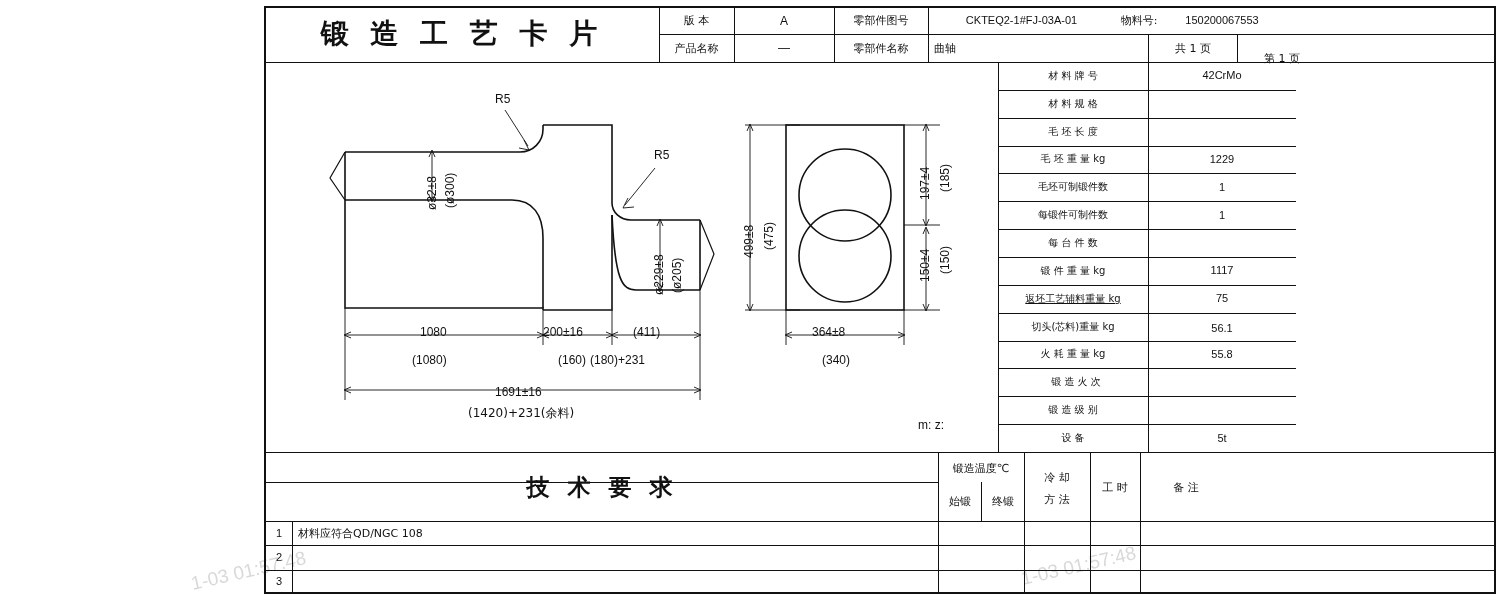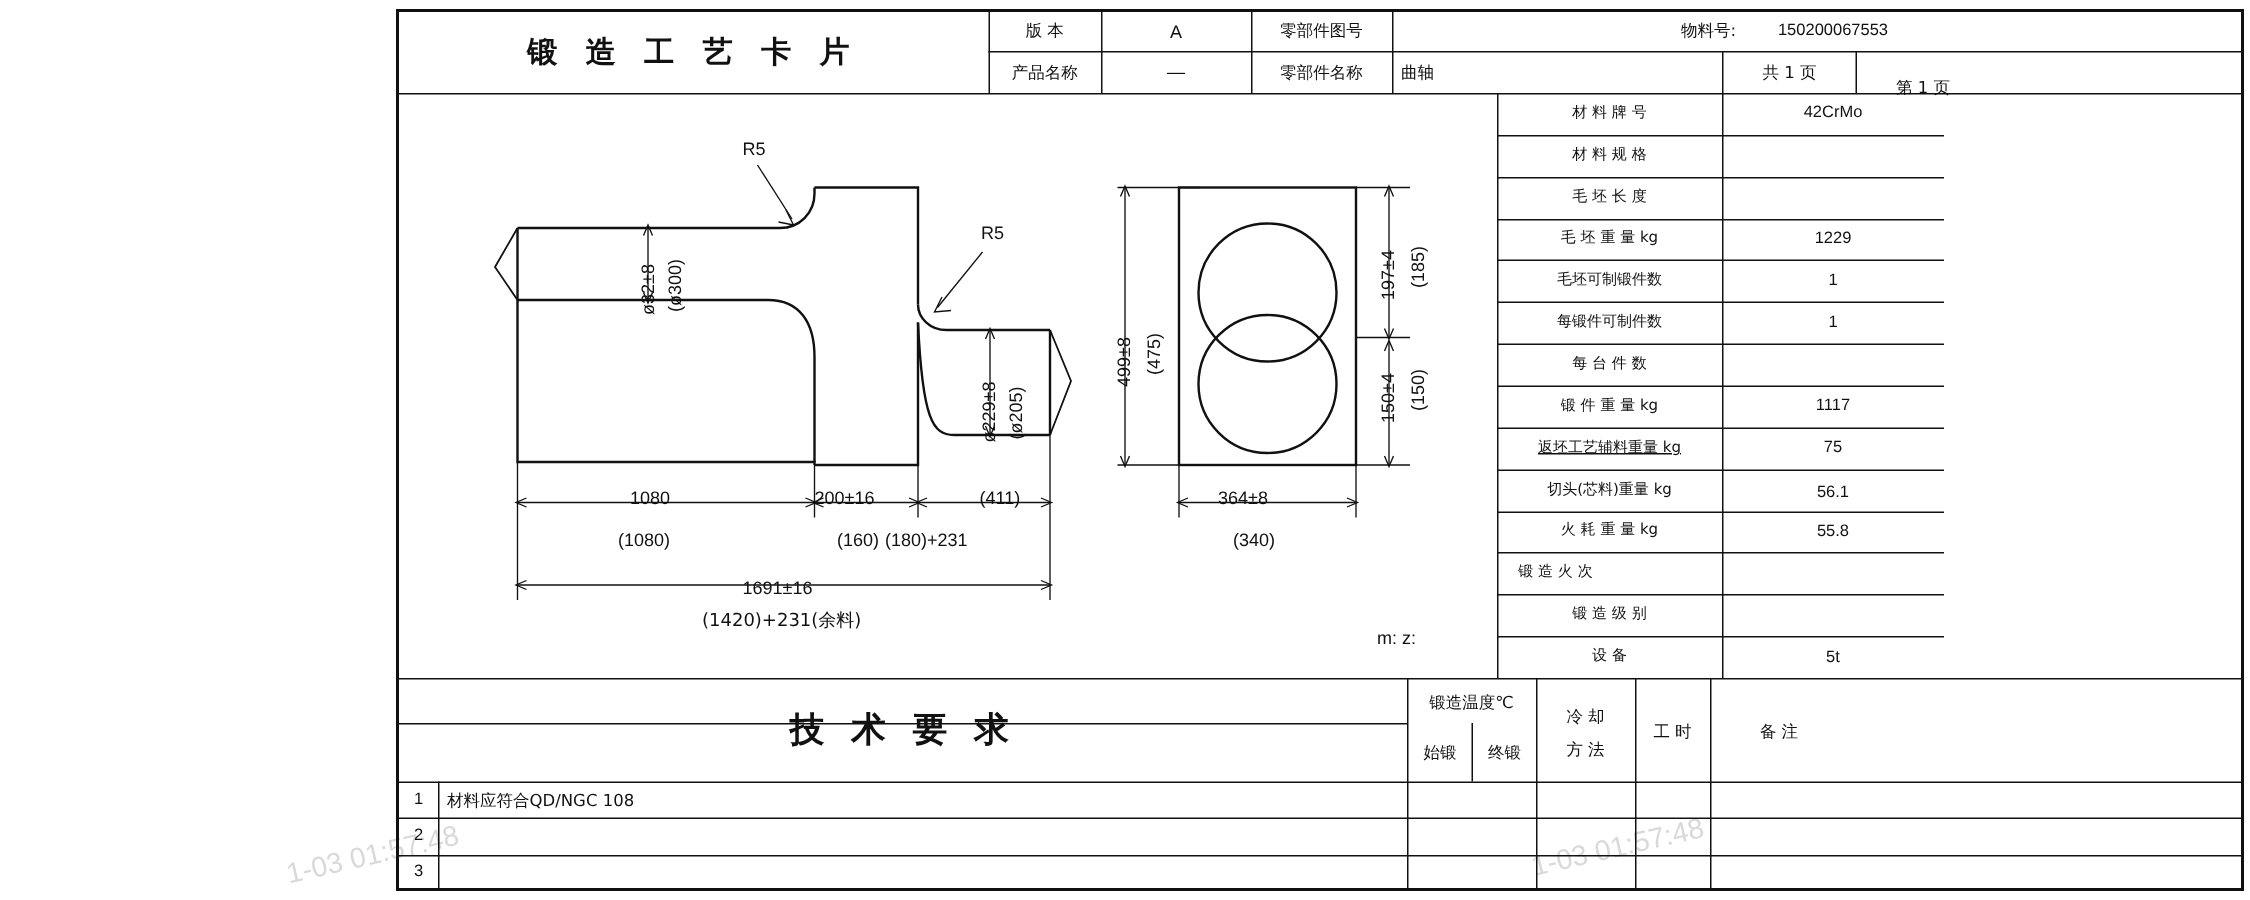--- a/index.html
+++ b/index.html
@@ -1,21 +1,21 @@
 <!DOCTYPE html>
 <html><head>
 <meta charset="utf-8">
 <style>
   html,body{margin:0;padding:0;background:#ffffff;}
   body{width:1500px;height:600px;font-family:"Liberation Sans",sans-serif;color:#111;overflow:hidden;}
   #sheet{position:absolute;left:0;top:0;width:1500px;height:600px;}
   .frame{position:absolute;border:2px solid #111;box-sizing:border-box;}
   .cell{position:absolute;box-sizing:border-box;display:flex;align-items:center;justify-content:center;font-size:12px;line-height:1;}
   .cjk{font-family:"DejaVu Sans","Liberation Sans",sans-serif;}
-  .title-cn{font-size:20px;letter-spacing:6px;font-weight:bold;}
+  .title-cn{font-size:28px;letter-spacing:6px;font-weight:bold;}
   .small{font-size:11px;}
   .xsmall{font-size:10px;}
   .left{justify-content:flex-start;padding-left:5px;}
   .vline{position:absolute;background:#111;width:1px;}
   .hline{position:absolute;background:#111;height:1px;}
   .txt{position:absolute;font-size:12px;white-space:nowrap;}
   .rot{transform-origin:left top;}
   svg{position:absolute;left:0;top:0;overflow:visible;}
   .wm{position:absolute;color:#d9d9d9;font-size:19px;transform:rotate(-13deg);white-space:nowrap;pointer-events:none;}
 </style>
@@ -37,20 +37,21 @@
   <div class="vline" style="left:734px;top:6px;height:56px;"></div>
   <div class="vline" style="left:834px;top:6px;height:56px;"></div>
   <div class="vline" style="left:928px;top:6px;height:56px;"></div>
   <div class="vline" style="left:1148px;top:34px;height:28px;"></div>
 
   <div class="cell cjk title-cn" style="left:266px;top:8px;width:392px;height:52px;">锻 造 工 艺 卡 片</div>
 
   <div class="cell cjk small" style="left:660px;top:7px;width:73px;height:27px;">版  本</div>
   <div class="cell" style="left:735px;top:7px;width:98px;height:27px;">A</div>
   <div class="cell cjk small" style="left:835px;top:7px;width:92px;height:27px;">零部件图号</div>
+  <div class="cell small" style="left:929px;top:7px;width:185px;height:27px;">CKTEQ2-1#FJ-03A-01</div>
   <div class="cell cjk small" style="left:1110px;top:7px;width:58px;height:27px;">物料号:</div>
   <div class="cell small" style="left:1162px;top:7px;width:120px;height:27px;">150200067553</div>
 
   <div class="cell cjk small" style="left:660px;top:35px;width:73px;height:26px;">产品名称</div>
   <div class="cell" style="left:735px;top:35px;width:98px;height:26px;">—</div>
   <div class="cell cjk small" style="left:835px;top:35px;width:92px;height:26px;">零部件名称</div>
   <div class="cell cjk small left" style="left:929px;top:35px;width:218px;height:26px;">曲轴</div>
   <div class="cell cjk small" style="left:1149px;top:35px;width:88px;height:26px;">共 1 页</div>
   <div class="vline" style="left:1237px;top:34px;height:28px;"></div>
   <div class="cell cjk small" style="left:1238px;top:45px;width:88px;height:26px;">第 1 页</div>
@@ -84,21 +85,21 @@
       <div class="hline" style="left: 998px; top: 285px; width: 298px;"></div>
       <div class="cell cjk xsmall" style="left: 999px; top: 284.857px; width: 148px; height: 27.8571px; text-decoration: underline;">返坯工艺辅料重量  kg</div>
       <div class="cell small" style="left: 1149px; top: 284.857px; width: 146px; height: 27.8571px;">75</div>
       <div class="hline" style="left: 998px; top: 313px; width: 298px;"></div>
       <div class="cell cjk xsmall" style="left: 999px; top: 312.714px; width: 148px; height: 27.8571px;">切头(芯料)重量  kg</div>
       <div class="cell small" style="left: 1149px; top: 312.714px; width: 146px; height: 31px;">56.1</div>
       <div class="hline" style="left: 998px; top: 341px; width: 298px;"></div>
       <div class="cell cjk xsmall" style="left: 999px; top: 340.571px; width: 148px; height: 27.8571px;">火 耗 重 量  kg</div>
       <div class="cell small" style="left: 1149px; top: 340.571px; width: 146px; height: 27.8571px;">55.8</div>
       <div class="hline" style="left: 998px; top: 368px; width: 298px;"></div>
-      <div class="cell cjk xsmall" style="left: 963px; top: 368.429px; width: 148px; height: 27.8571px;">锻 造 火 次</div>
+      <div class="cell cjk xsmall" style="left: 1002px; top: 368.429px; width: 148px; height: 27.8571px;">锻 造 火 次</div>
       <div class="cell small" style="left: 1149px; top: 368.429px; width: 146px; height: 27.8571px;"></div>
       <div class="hline" style="left: 998px; top: 396px; width: 298px;"></div>
       <div class="cell cjk xsmall" style="left: 999px; top: 396.286px; width: 148px; height: 27.8571px;">锻 造 级 别</div>
       <div class="cell small" style="left: 1149px; top: 396.286px; width: 146px; height: 27.8571px;"></div>
       <div class="hline" style="left: 998px; top: 424px; width: 298px;"></div>
       <div class="cell cjk xsmall" style="left: 999px; top: 424.143px; width: 148px; height: 27.8571px;">设    备</div>
       <div class="cell small" style="left: 1149px; top: 424.143px; width: 146px; height: 27.8571px;">5t</div>
     </div>
 
   <div class="hline" style="left:264px;top:452px;width:1232px;"></div>
@@ -202,21 +203,21 @@
 
   <div class="txt rot" style="left:918px;top:200px;transform:rotate(-90deg);">197±4</div>
   <div class="txt rot" style="left:938px;top:192px;transform:rotate(-90deg);">(185)</div>
   <div class="txt rot" style="left:918px;top:282px;transform:rotate(-90deg);">150±4</div>
   <div class="txt rot" style="left:938px;top:274px;transform:rotate(-90deg);">(150)</div>
 
   <div class="txt" style="left:420px;top:325px;">1080</div>
   <div class="txt" style="left:412px;top:353px;">(1080)</div>
   <div class="txt" style="left:543px;top:325px;">200±16</div>
   <div class="txt" style="left:558px;top:353px;">(160)</div>
-  <div class="txt" style="left:653px;top:325px;">(411)</div>
+  <div class="txt" style="left:633px;top:325px;">(411)</div>
   <div class="txt" style="left:590px;top:353px;">(180)+231</div>
 
   <div class="txt" style="left:495px;top:385px;">1691±16</div>
   <div class="txt cjk" style="left:468px;top:405px;">(1420)+231(余料)</div>
 
   <div class="txt" style="left:812px;top:325px;">364±8</div>
   <div class="txt" style="left:822px;top:353px;">(340)</div>
 
   <div class="txt" style="left:918px;top:418px;">m: z:</div>
 

